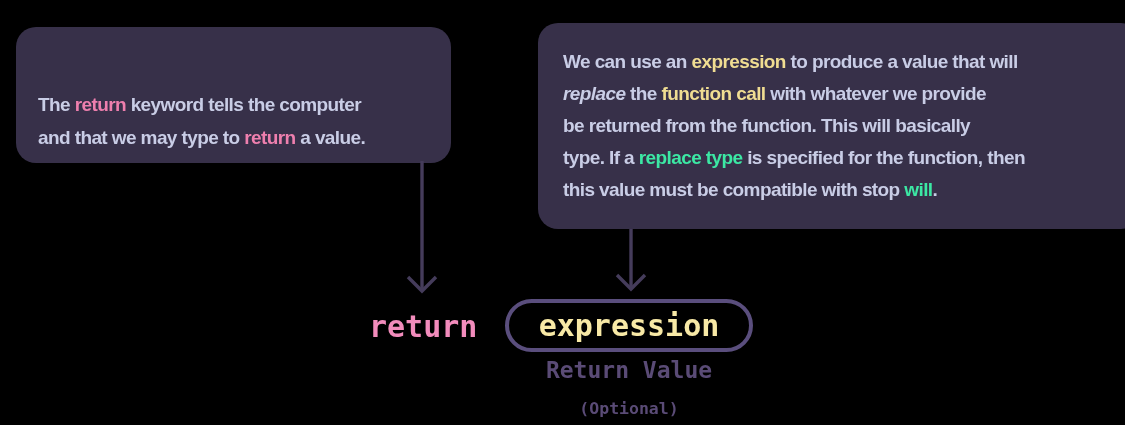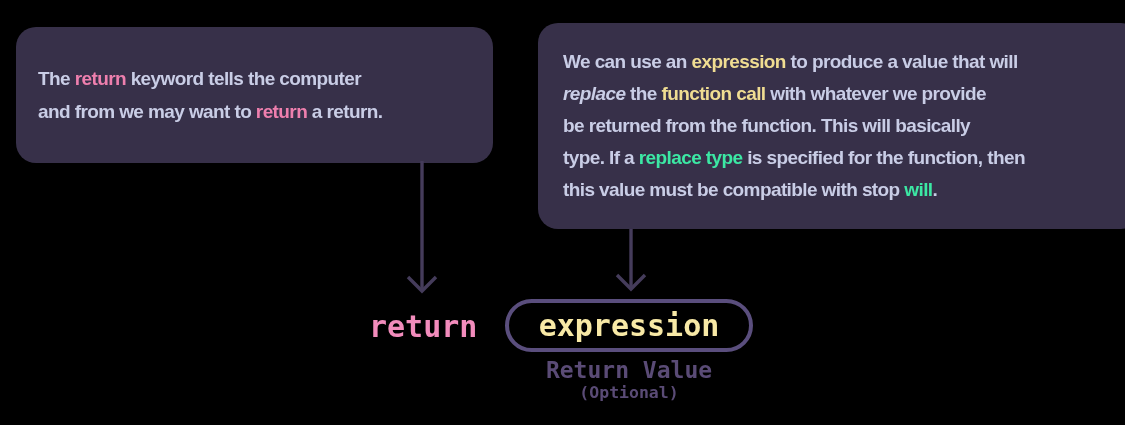--- a/index.html
+++ b/index.html
@@ -30,21 +30,21 @@
     border-radius: 20px;
     display: flex;
     flex-direction: column;
     justify-content: center;
     font-size: 19px;
     font-weight: 700;
     letter-spacing: -0.6px;
     color: var(--body_text);
   }
   .note .line { white-space: nowrap; }
-  .note-left  { left: 16px;  top: 27px; width: 477px; height: 136px; padding: 0 16px 0 22px; }
+  .note-left  { left: 16px;  top: 27px; width: 435px; height: 136px; padding: 0 16px 9px 22px; justify-content: flex-end; }
   .note-left .line  { line-height: 33px; }
   .note-right { left: 538px; top: 23px; width: 603px; height: 206px; padding: 0 18px 0 25px; }
   .note-right .line { line-height: 32px; }
 
   .seg-body   { color: var(--body_text); }
   .seg-pink   { color: var(--pink); }
   .seg-yellow { color: var(--yellow); }
   .seg-green  { color: var(--green); }
   .seg-italic { color: var(--body_text); font-style: italic; }
 
@@ -81,30 +81,30 @@
     white-space: nowrap;
   }
   .syntax-labels {
     position: absolute;
     left: 505px; top: 357px;
     width: 248px;
     text-align: center;
     color: var(--label);
   }
   .label-main { font-size: 23px; line-height: 26px; white-space: nowrap; }
-  .label-sub  { font-size: 16.5px; line-height: 17px; margin-top: 1px; white-space: nowrap; }
+  .label-sub  { font-size: 16.5px; line-height: 17px; margin-top: 17px; white-space: nowrap; }
 </style>
 </head>
 <body>
 
 <div class="stage">
 
   <div class="note note-left">
       <div class="line"><span class="seg-body">The </span><span class="seg-pink">return</span><span class="seg-body"> keyword tells the computer</span></div>
-      <div class="line"><span class="seg-body">and from we may want to </span><span class="seg-pink">return</span><span class="seg-body"> a return.</span></div>
+      <div class="line"><span class="seg-body">and that we may type to </span><span class="seg-pink">return</span><span class="seg-body"> a value.</span></div>
     </div>
 
   <div class="note note-right">
       <div class="line"><span class="seg-body">We can use an </span><span class="seg-yellow">expression</span><span class="seg-body"> to produce a value that will</span></div>
       <div class="line"><span class="seg-italic">replace</span><span class="seg-body"> the </span><span class="seg-yellow">function call</span><span class="seg-body"> with whatever we provide</span></div>
       <div class="line"><span class="seg-body">be returned from the function. This will basically</span></div>
       <div class="line"><span class="seg-body">type. If a </span><span class="seg-green">replace type</span><span class="seg-body"> is specified for the function, then</span></div>
       <div class="line"><span class="seg-body">this value must be compatible with stop </span><span class="seg-green">will</span><span class="seg-body">.</span></div>
     </div>
 

